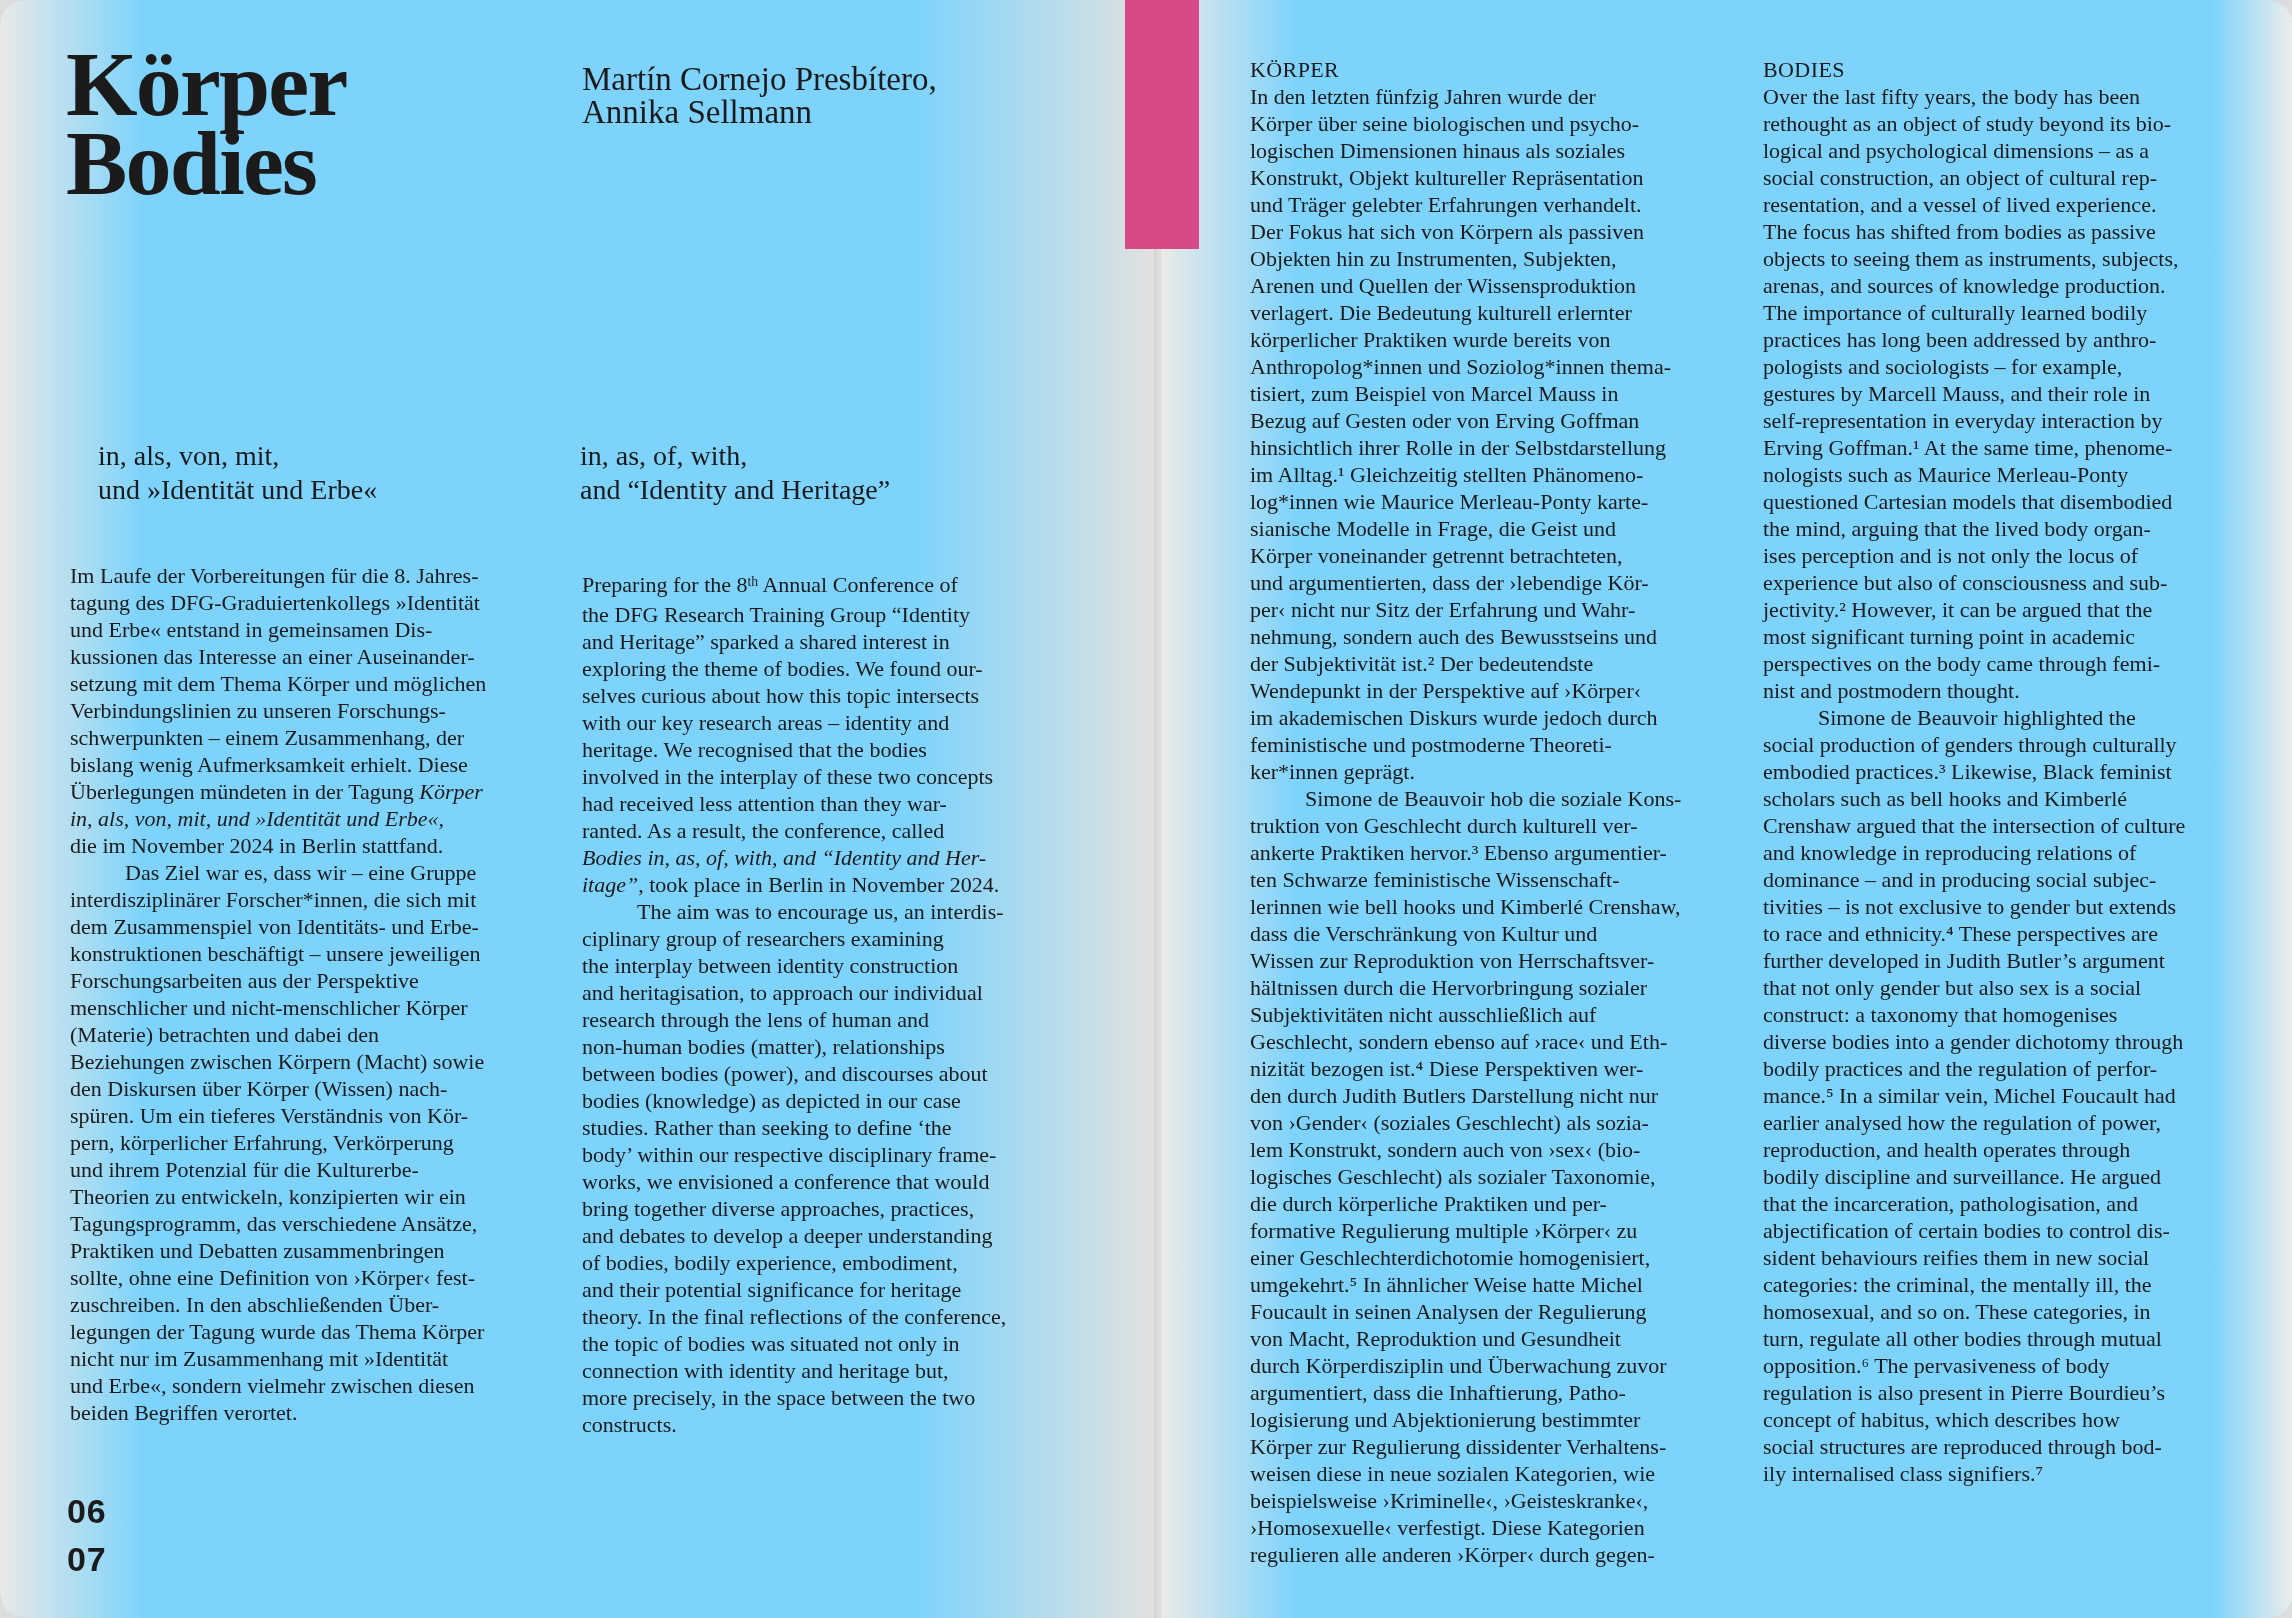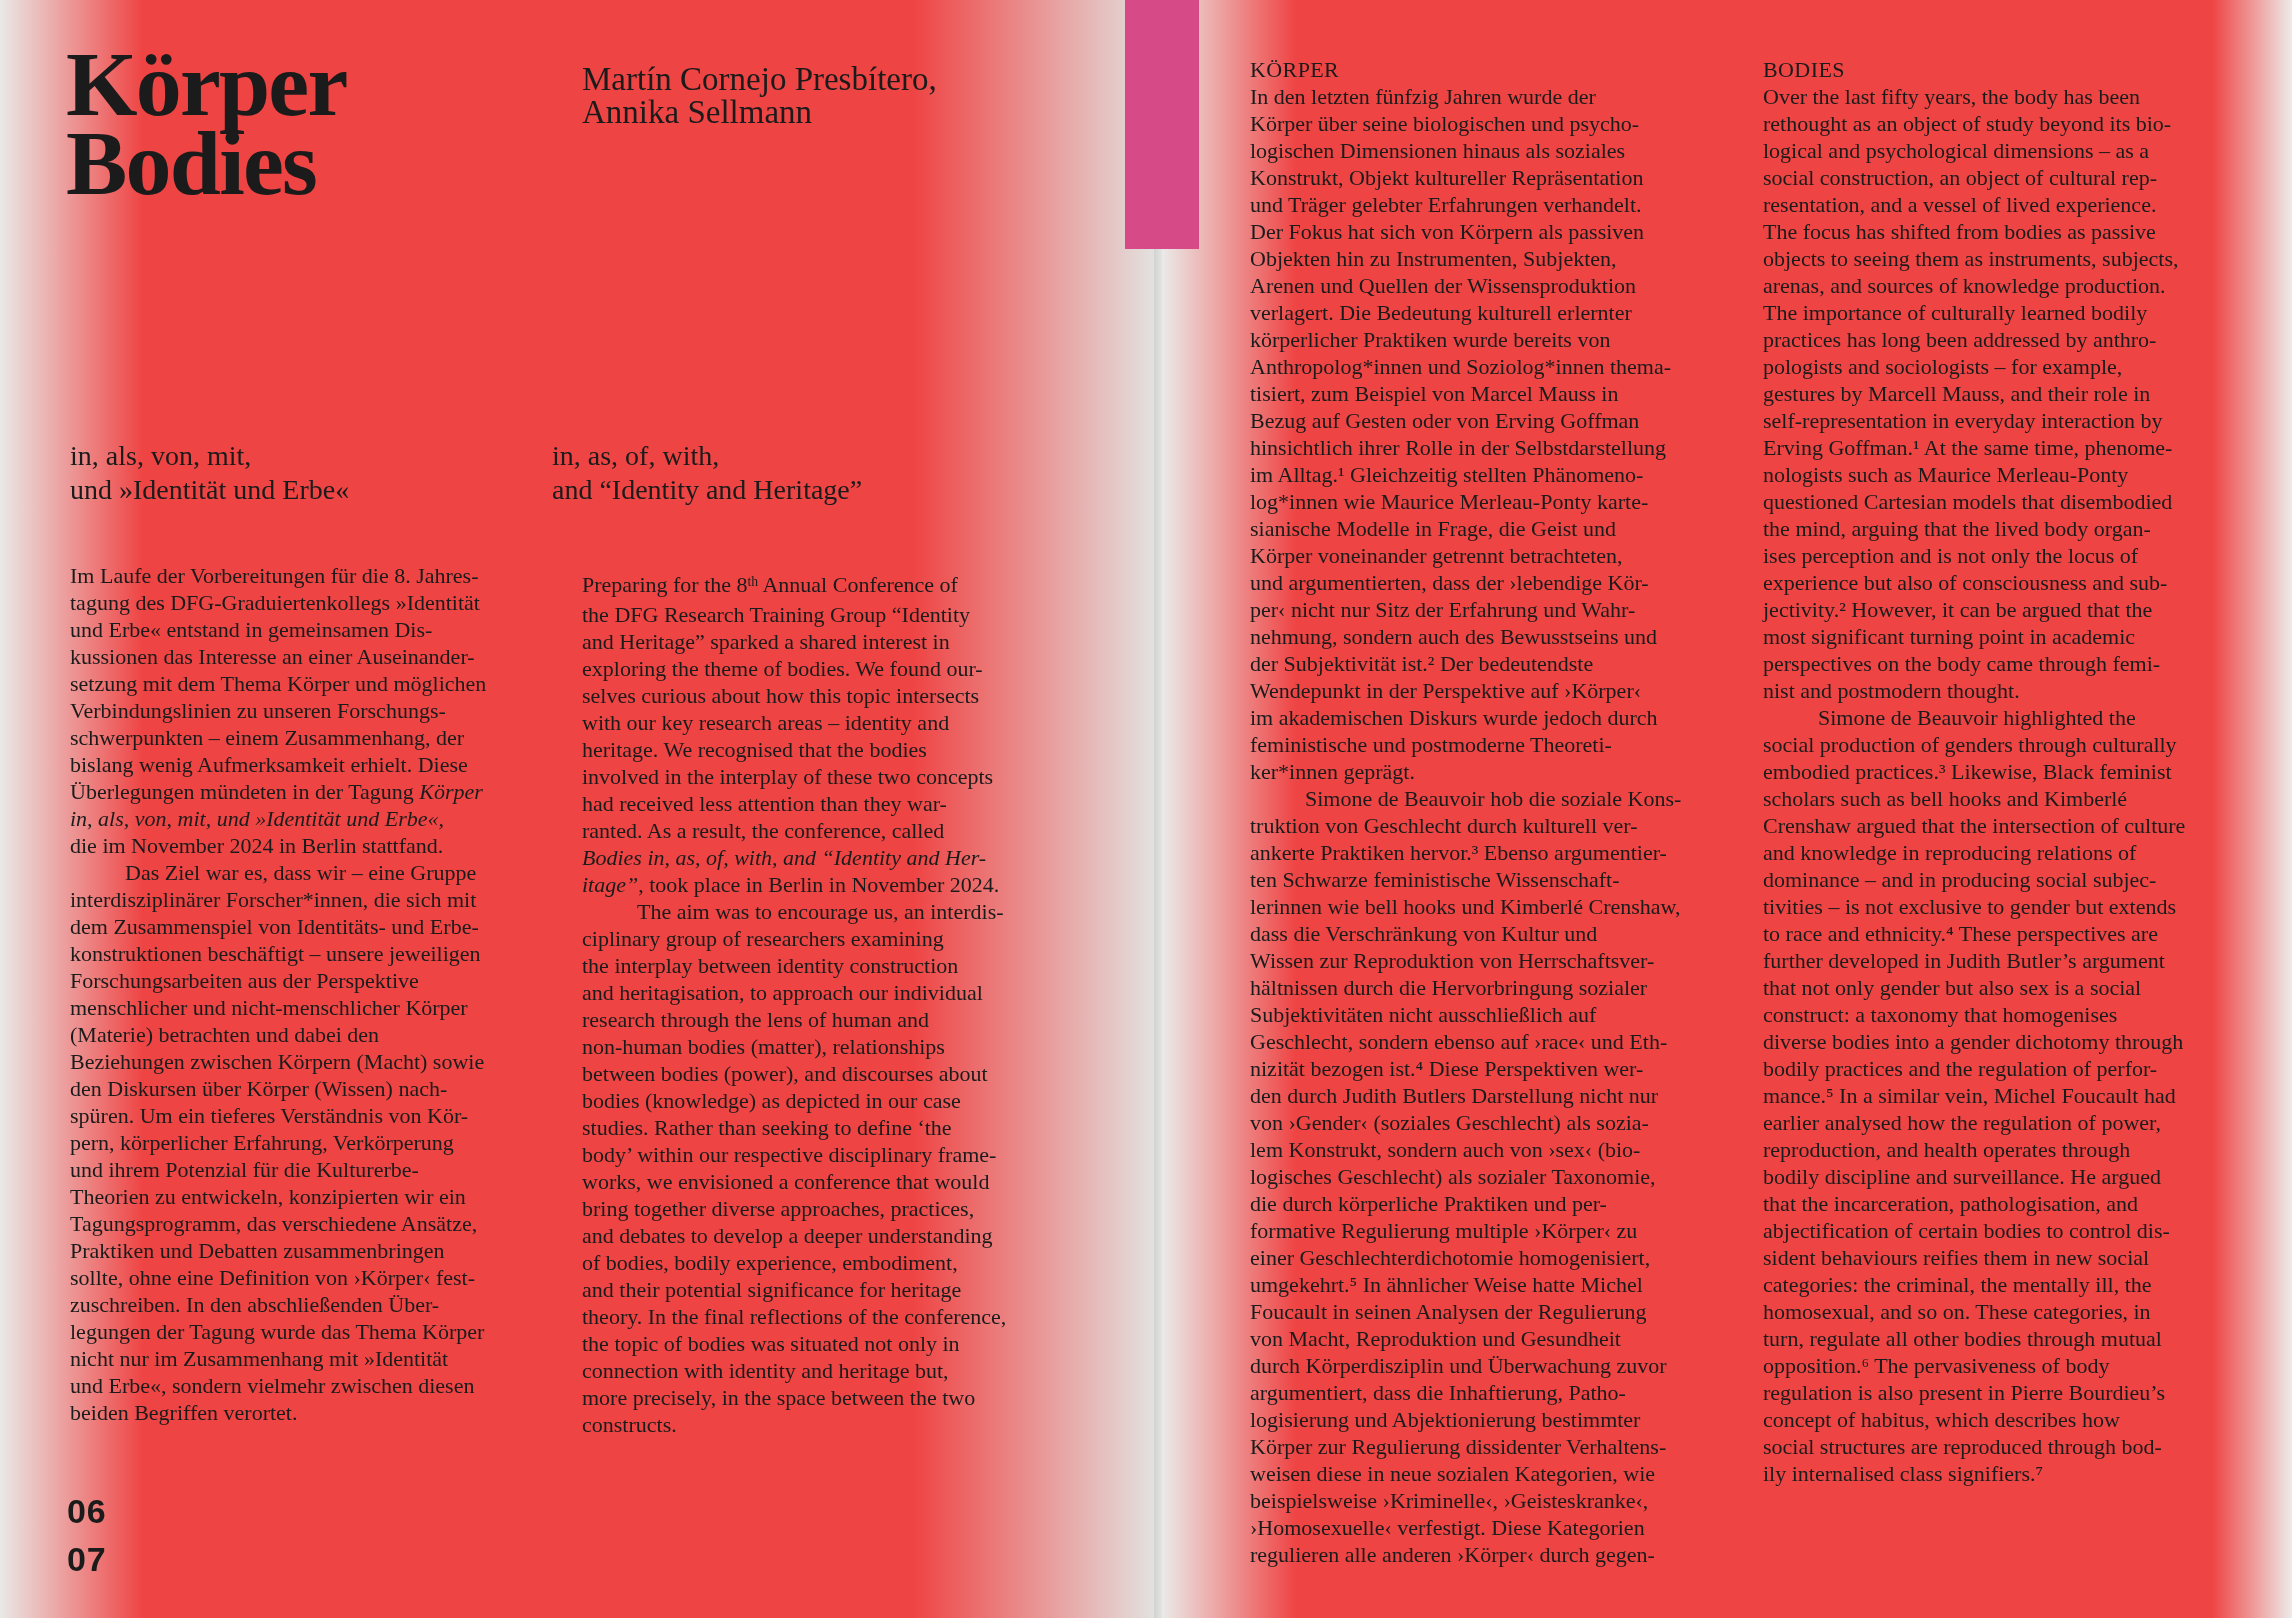--- a/index.html
+++ b/index.html
@@ -41,20 +41,21 @@
     letter-spacing: -1.8px;
   }
   #authors {
     left: 582px; top: 63px;
     font-size: 33px;
     line-height: 33px;
   }
   .subtitle {
     font-size: 28px;
     line-height: 34px;
+    margin-left: 28px;
   }
   #subtitle-de { left: 70px;  top: 439px; }
   #subtitle-en { left: 552px; top: 439px; }
 
   .bodycol {
     font-size: 22px;
     line-height: 27px;
   }
   #body-de-left  { left: 70px;   top: 562px; }
   #body-en-left  { left: 582px;  top: 562px; margin-top: 9px; }
@@ -70,21 +71,21 @@
     font-size: 34px;
     line-height: 48px;
     letter-spacing: 0.9px;
   }
   sup { font-size: 62%; vertical-align: baseline; position: relative; top: -0.45em; }
   i { font-style: italic; }
 </style>
 </head>
 <body>
 
-<div id="spread" style="background: #ef4444; color: rgb(27, 27, 27);">
+<div id="spread" style="background: #7dd3fc; color: rgb(27, 27, 27); border-radius: 25px;">
 
   <div class="shade" id="edge-left"></div>
   <div class="shade" id="gutter-left"></div>
   <div class="shade" id="gutter-line"></div>
   <div class="shade" id="gutter-right"></div>
   <div class="shade" id="edge-right"></div>
 
   <div id="ribbon" style="background: rgb(214, 74, 136);"></div>
 
   <div class="abs" id="page-title">Körper<br>Bodies</div>

